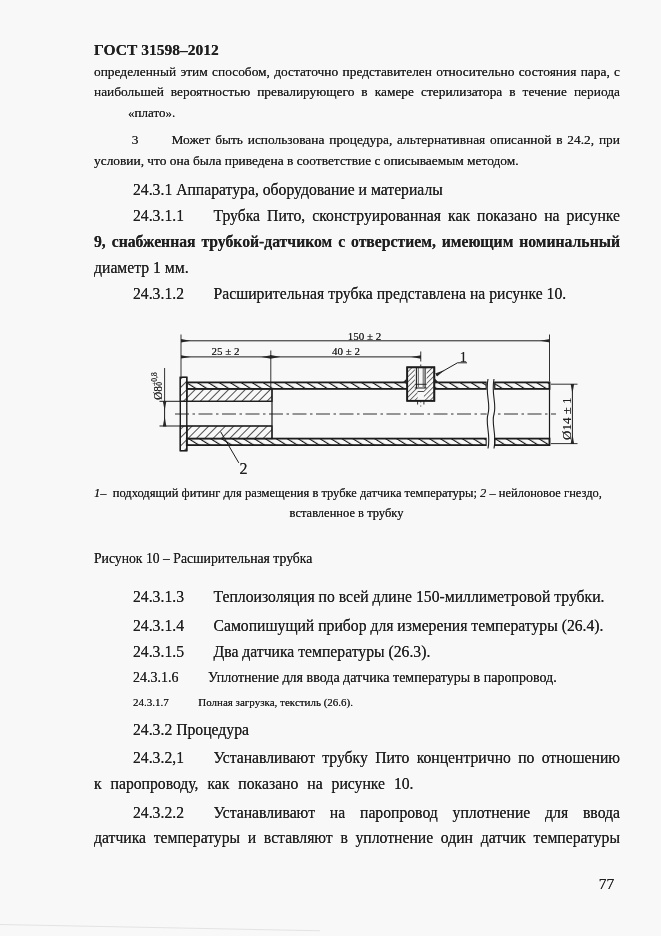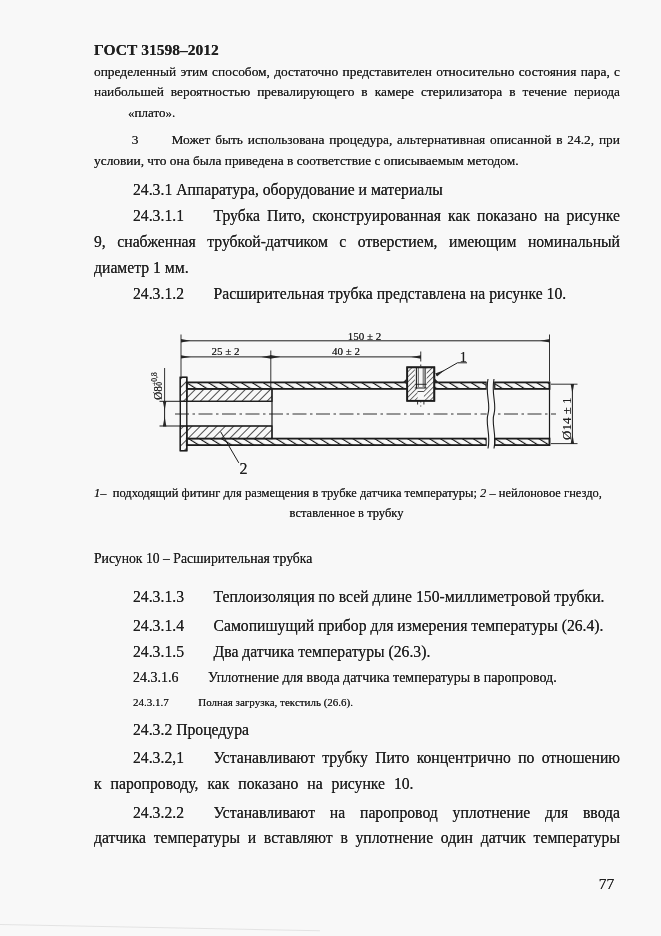--- a/index.html
+++ b/index.html
@@ -20,21 +20,21 @@
 
 <div class="ln j" style="left:94px;top:64.6px;width:526px;font-size:13.4px;">определенный этим способом, достаточно представителен относительно состояния пара, с</div>
 <div class="ln j" style="left:94px;top:85.1px;width:526px;font-size:13.4px;">наибольшей вероятностью превалирующего в камере стерилизатора в течение периода</div>
 <div class="ln" style="left:94px;top:105.7px;font-size:13px;margin-left:34px;">«плато».</div>
 
 <div class="ln j" style="left:131.8px;top:133.1px;width:488.2px;font-size:13.4px;">3<span class="tab" style="width:33px;"></span>Может быть использована процедура, альтернативная описанной в 24.2, при</div>
 <div class="ln" style="left:94px;top:154.2px;font-size:13.4px;">условии, что она была приведена в соответствие с описываемым методом.</div>
 
 <div class="ln" style="left:133px;top:181.5px;font-size:15.7px;">24.3.1 Аппаратура, оборудование и материалы</div>
 <div class="ln j" style="left:133px;top:207.5px;width:487px;font-size:15.7px;">24.3.1.1<span class="tab" style="width:29.5px;"></span>Трубка Пито, сконструированная как показано на рисунке</div>
-<div class="ln j" style="left:94px;top:233.8px;width:526px;font-size:15.7px;">9, снабженная трубкой-датчиком с отверстием, имеющим номинальный</div>
+<div class="ln j" style="left:94px;top:233.8px;width:526px;font-size:15.7px;font-weight:bold;">9, снабженная трубкой-датчиком с отверстием, имеющим номинальный</div>
 <div class="ln" style="left:94px;top:259.8px;font-size:15.7px;">диаметр 1 мм.</div>
 <div class="ln" style="left:133px;top:285.8px;font-size:15.7px;">24.3.1.2<span class="tab" style="width:29.5px;"></span>Расширительная трубка представлена на рисунке 10.</div>
 
 <svg style="position:absolute;left:140px;top:326px;" width="445" height="152" viewBox="140 326 445 152">
 <defs>
 <pattern id="pw" width="5.8" height="5.8" patternUnits="userSpaceOnUse" patternTransform="rotate(-58)">
   <line x1="0" y1="0" x2="0" y2="5.8" stroke="#111" stroke-width="2.2"></line>
 </pattern>
 <pattern id="ps" width="5.9" height="5.9" patternUnits="userSpaceOnUse" patternTransform="rotate(45)">
   <line x1="0" y1="0" x2="0" y2="5.9" stroke="#1c1c1c" stroke-width="1.55"></line>

